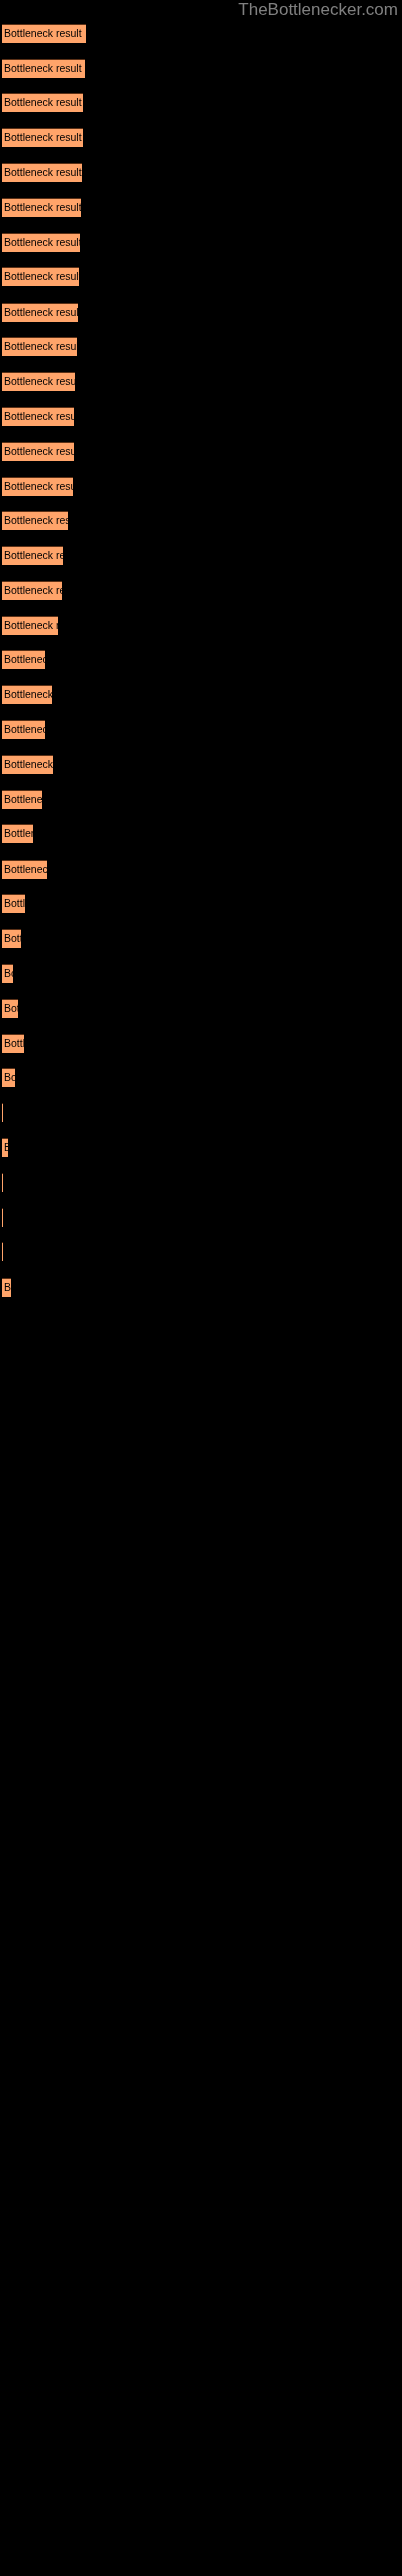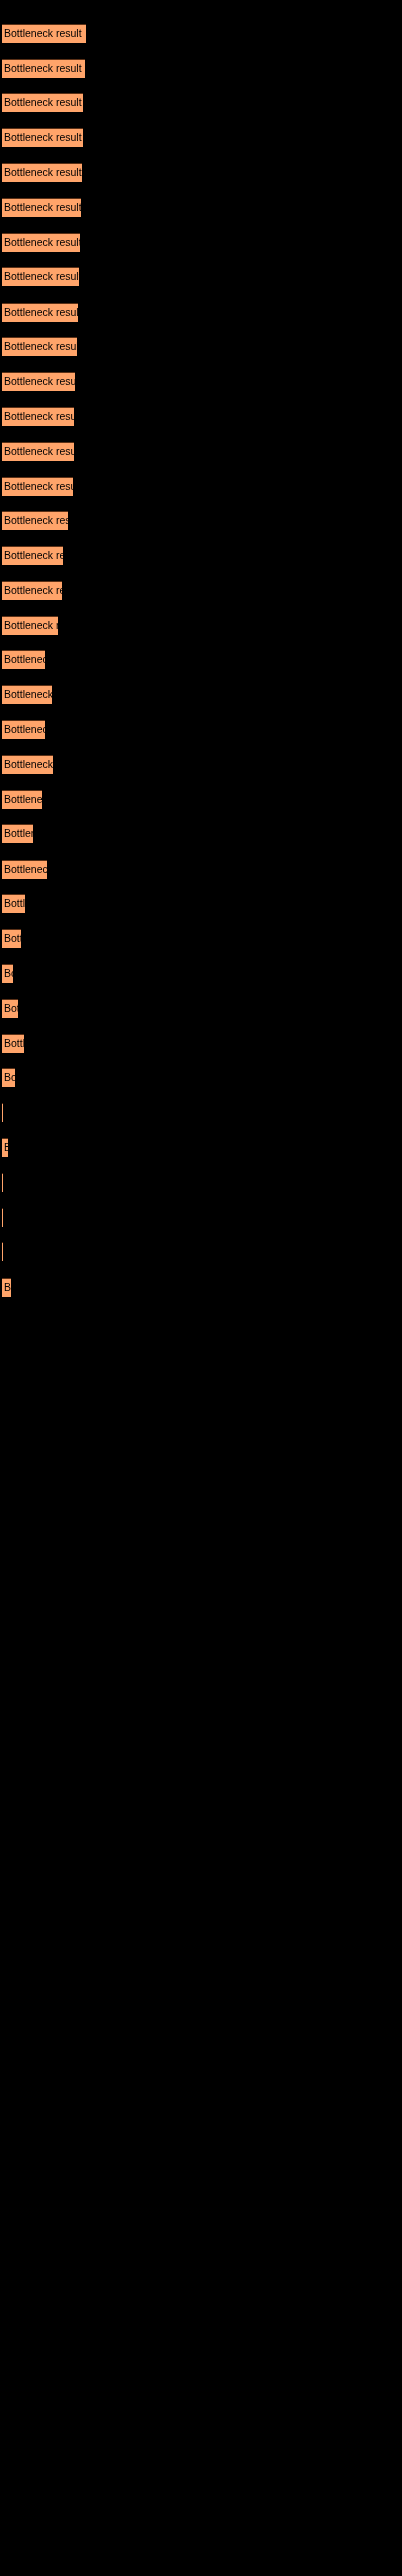--- a/index.html
+++ b/index.html
@@ -64,20 +64,21 @@
     white-space: nowrap;
     pointer-events: none;
     user-select: none;
   }
 </style>
 </head>
 <body>
 
 <div id="chart-root">
 
+  <div id="site-title">TheBottlenecker.com</div>
 
   <div id="bars-layer">
       <div class="bar" style="top: 24px; left: 1.6px; width: 84px; height: 18.5px; background: rgb(255, 164, 106); border-top-color: rgb(90, 48, 22);">
         <span class="bar-label" style="color: rgb(0, 0, 0);">Bottleneck result</span>
       </div>
       <div class="bar" style="top: 59px; left: 1.6px; width: 83px; height: 18.5px; background: rgb(255, 164, 106); border-top-color: rgb(90, 48, 22);">
         <span class="bar-label" style="color: rgb(0, 0, 0);">Bottleneck result</span>
       </div>
       <div class="bar" style="top: 93px; left: 1.6px; width: 81px; height: 18.5px; background: rgb(255, 164, 106); border-top-color: rgb(90, 48, 22);">
         <span class="bar-label" style="color: rgb(0, 0, 0);">Bottleneck result</span>

